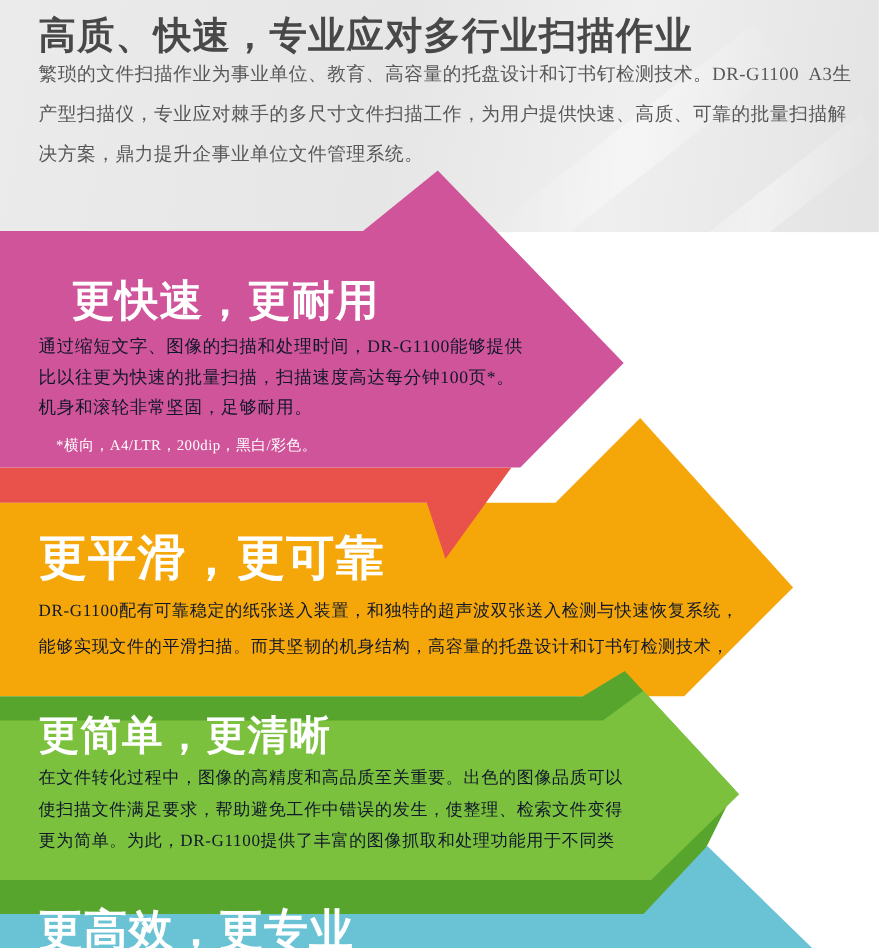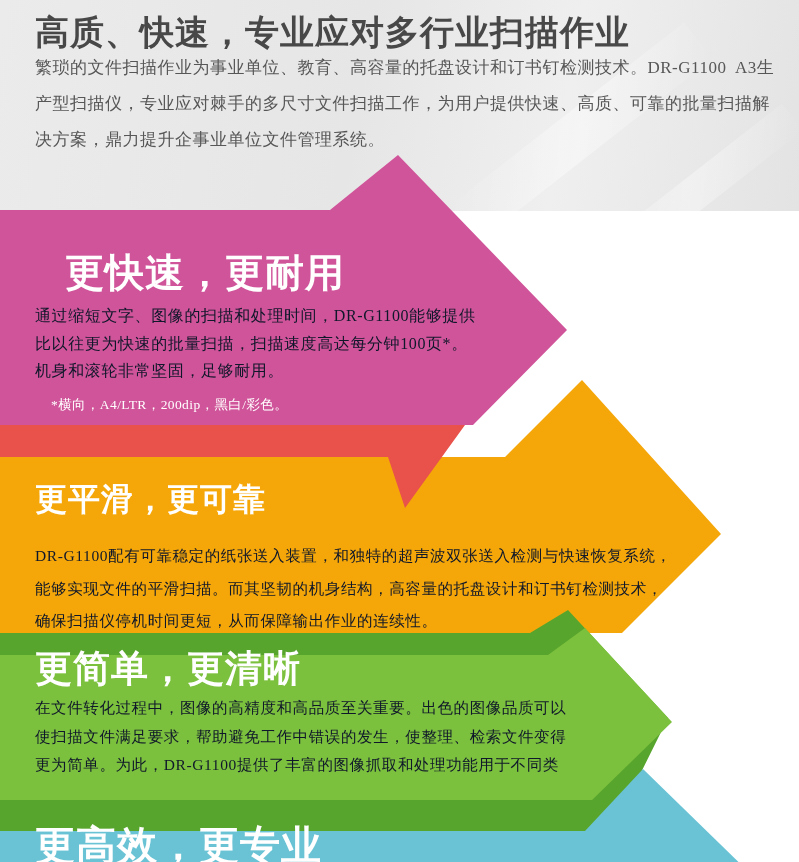--- a/index.html
+++ b/index.html
@@ -18,21 +18,21 @@
   .txt{position:absolute;z-index:10;}
   .page-title{
     left:35px;top:10px;font-size:34px;font-weight:700;color:#484848;letter-spacing:1px;white-space:nowrap;
   }
   .intro{
     left:35px;top:50px;width:752px;font-size:17px;line-height:36px;color:#575757;
     letter-spacing:.5px;white-space:pre-wrap;
   }
   .sec-title{font-weight:700;color:#ffffff;letter-spacing:1px;white-space:nowrap;}
   .t1{left:35px;top:246px;font-size:39px;margin-left:30px;}
-  .t2{left:35px;top:478px;font-size:32px;}
+  .t2{left:35px;top:478px;font-size:44px;}
   .t3{left:35px;top:644px;font-size:37px;}
   .t4{left:35px;top:818px;font-size:40px;}
   .sec-body{color:#0f172a;letter-spacing:.6px;}
   .b1{left:35px;top:302px;font-size:16px;line-height:27.5px;}
   .b2{left:35px;top:540px;font-size:15.5px;line-height:32.5px;}
   .b3{left:35px;top:694px;font-size:15.5px;line-height:28.5px;}
   .fn1{left:35px;top:396px;font-size:13.5px;color:#ffffff;letter-spacing:.4px;margin-left:16px;}
   .line{white-space:nowrap;}
 </style>
 </head>
@@ -63,21 +63,20 @@
     <div class="line">通过缩短文字、图像的扫描和处理时间，DR-G1100能够提供</div>
     <div class="line">比以往更为快速的批量扫描，扫描速度高达每分钟100页*。</div>
     <div class="line">机身和滚轮非常坚固，足够耐用。</div>
   </div>
   <div class="txt fn1">*横向，A4/LTR，200dip，黑白/彩色。</div>
 
   <div class="txt sec-title t2">更平滑，更可靠</div>
   <div class="txt sec-body b2">
     <div class="line">DR-G1100配有可靠稳定的纸张送入装置，和独特的超声波双张送入检测与快速恢复系统，</div>
     <div class="line">能够实现文件的平滑扫描。而其坚韧的机身结构，高容量的托盘设计和订书钉检测技术，</div>
-    <div class="line">确保扫描仪停机时间更短，从而保障输出作业的连续性。</div>
   </div>
 
   <div class="txt sec-title t3">更简单，更清晰</div>
   <div class="txt sec-body b3">
     <div class="line">在文件转化过程中，图像的高精度和高品质至关重要。出色的图像品质可以</div>
     <div class="line">使扫描文件满足要求，帮助避免工作中错误的发生，使整理、检索文件变得</div>
     <div class="line">更为简单。为此，DR-G1100提供了丰富的图像抓取和处理功能用于不同类</div>
   </div>
 
   <div class="txt sec-title t4">更高效，更专业</div>

